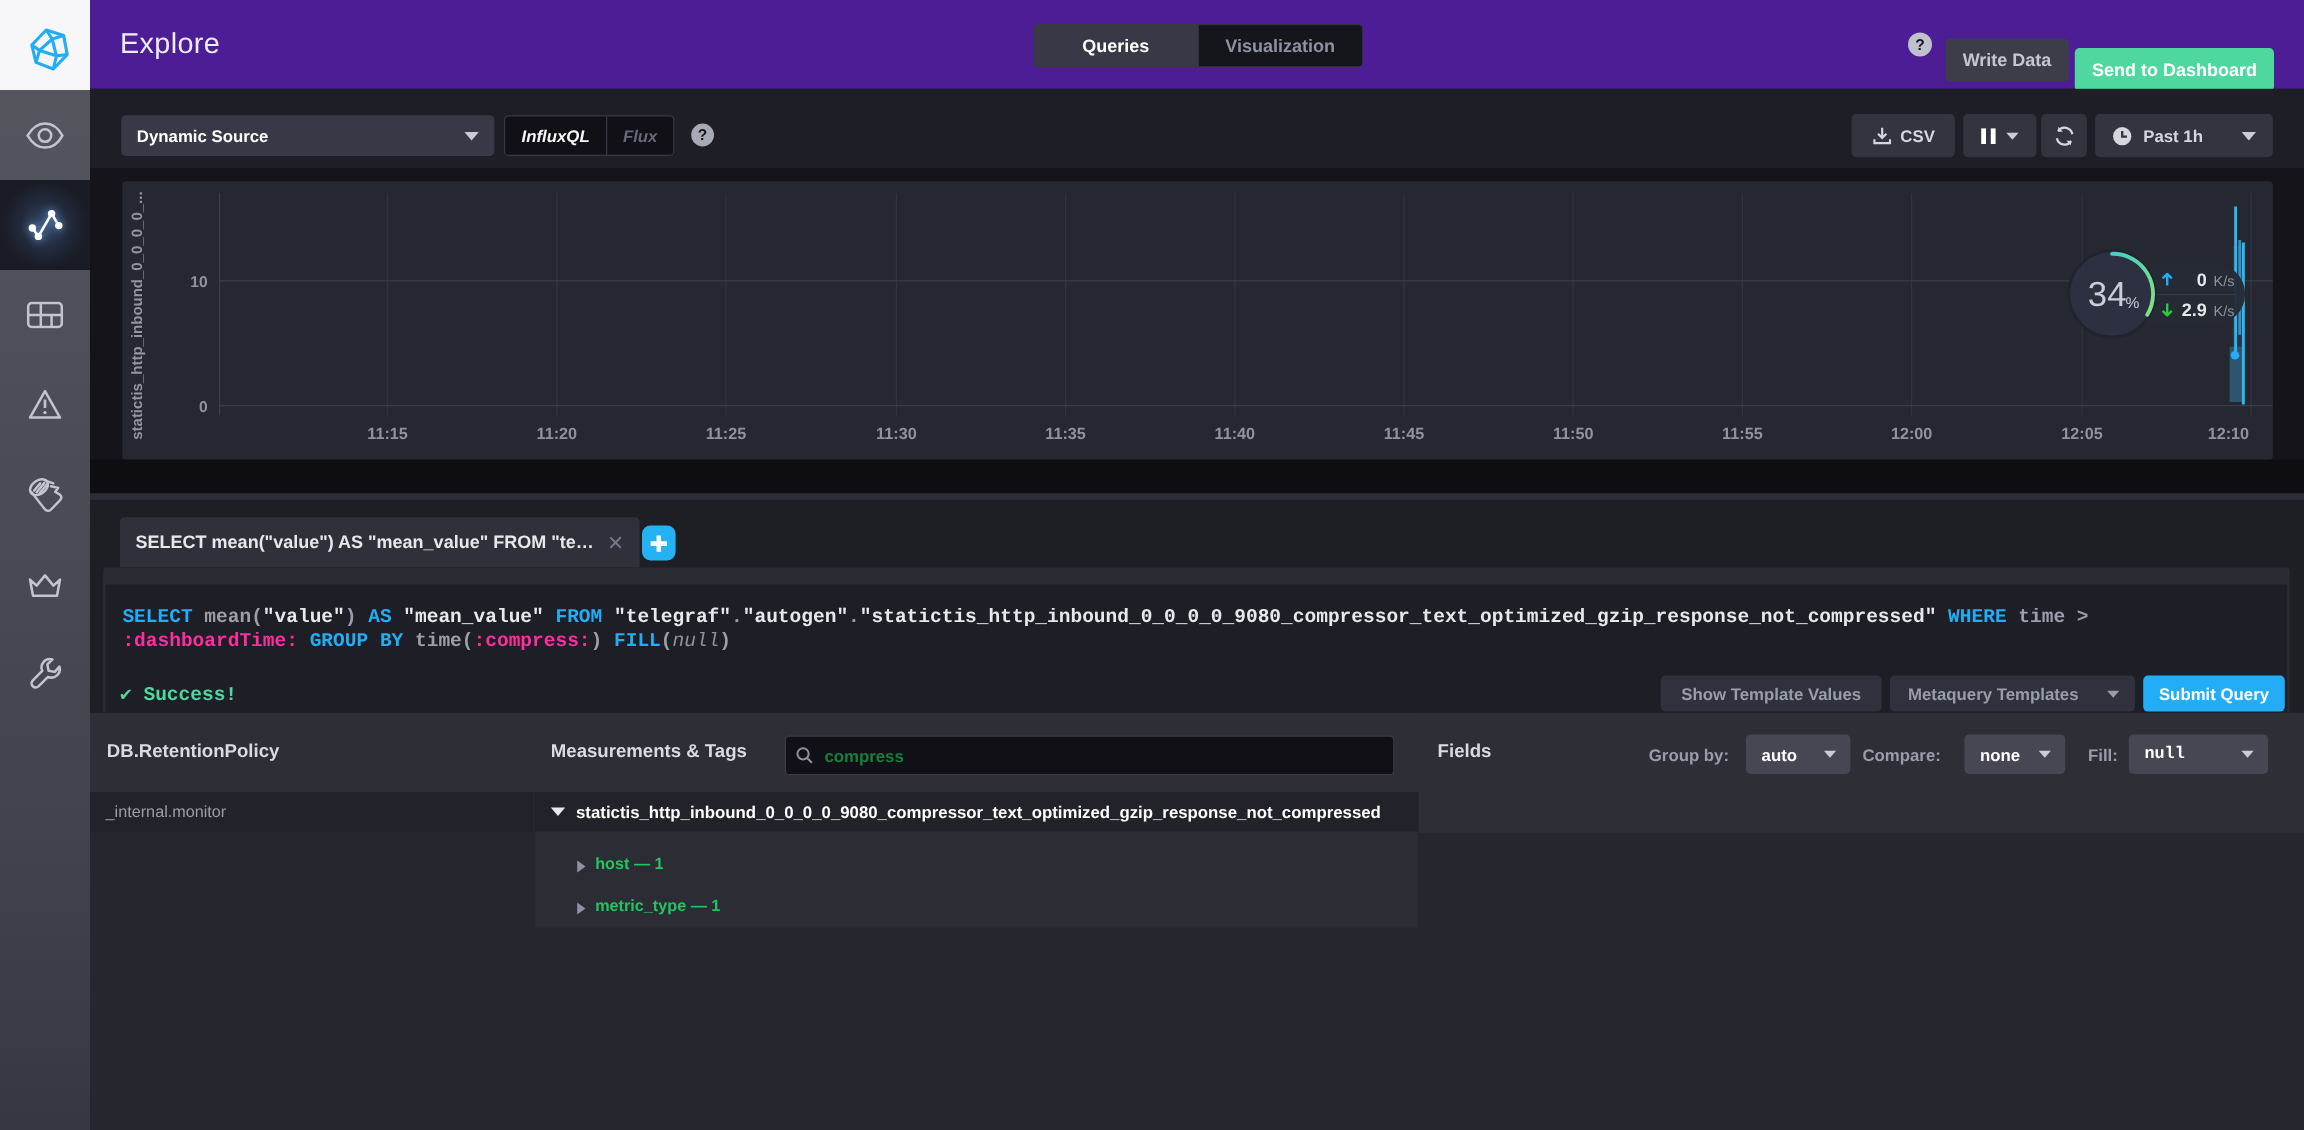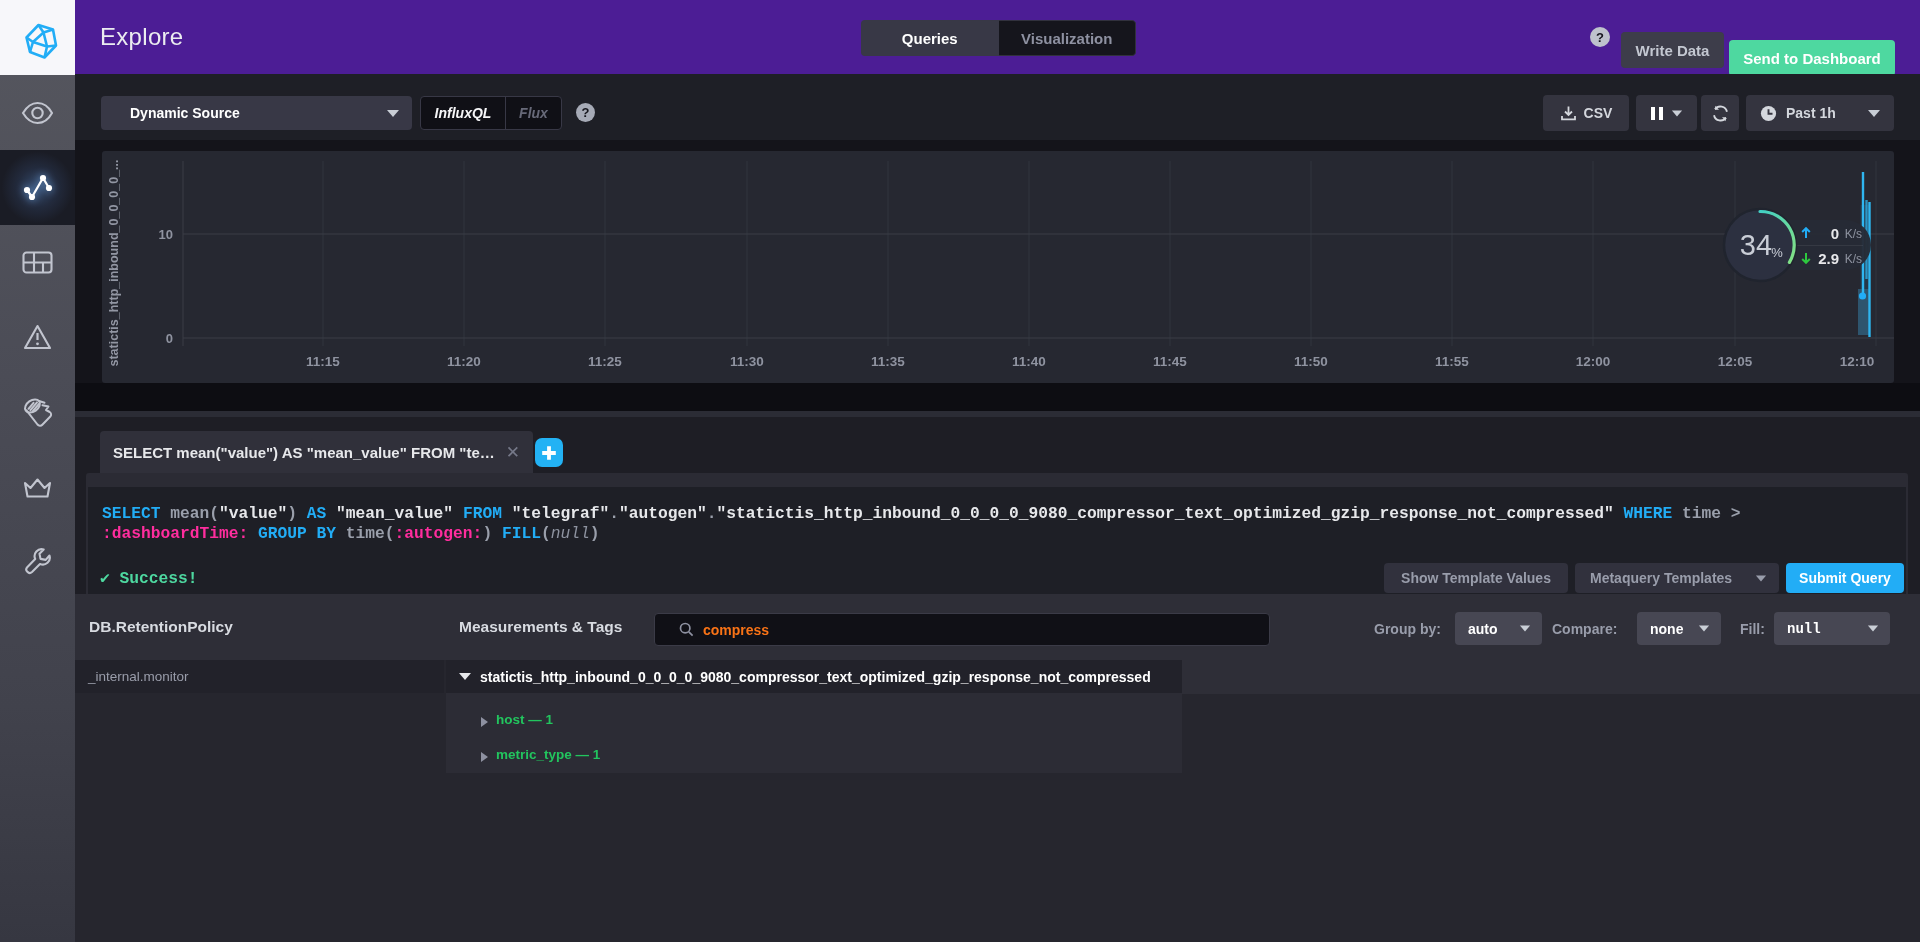--- a/index.html
+++ b/index.html
@@ -21,21 +21,21 @@
 #qv .on { background:#383846; color:#fff; }
 #qv .off { background:#15151c; color:#8e91a1; border:1px solid #31313d; border-left:none; border-radius:0 4px 4px 0; }
 .qcirc { width:20px; height:20px; border-radius:50%; background:#bec2cc; color:#15151c; display:flex; align-items:center; justify-content:center; font-weight:700; font-size:13px; }
 #help1 { left:1515px; top:27px; }
 #writedata { left:1546px; top:32px; width:103px; height:36px; background:#3d3d4a; border-radius:4px; color:#c3c7d1; font-weight:700; font-size:15px; display:flex; align-items:center; justify-content:center; }
 #sendtodash { left:1654px; top:20px; width:166px; height:36px; background:#4ed8a0; border-radius:4px; color:#fff; font-weight:700; font-size:15px; display:flex; align-items:center; justify-content:center;margin-top:20px; }
 
 
 #toolbar { left:75px; top:74px; width:1845px; height:66px; background:#1e1f26; }
 .btn { position:absolute; border-radius:4px; display:flex; align-items:center; font-weight:700; font-size:14px; }
-#dynsrc { left:26px; top:22px; width:311px; height:34px; background:#383846; color:#fff; padding-left:29px; }
+#dynsrc { left:26px; top:22px; width:311px; height:34px; background:#383846; color:#fff; padding-left:13px; }
 #dynsrc .caret { position:absolute; right:13px; }
 #dialect { left:345px; top:22px; width:142px; height:34px; border:1px solid #383846; border-radius:4px; background:#101016; display:flex; }
 #dialect .seg { height:100%; display:flex; align-items:center; justify-content:center; font-style:italic; font-weight:700; font-size:14px; }
 #dialect .iql { width:85px; color:#f6f6f8; border-right:1px solid #383846; }
 #dialect .flx { width:55px; color:#676978; }
 #help2 { left:501px; top:29px; }
 #csvbtn { left:1468px; top:21px; width:86px; height:36px; background:#34343f; color:#d4d7dd; justify-content:center; gap:7px; }
 #pausebtn { left:1561px; top:21px; width:61px; height:36px; background:#34343f; color:#fff; justify-content:center; gap:8px; }
 #refreshbtn { left:1626px; top:21px; width:38px; height:36px; background:#34343f; justify-content:center; }
 #past1h { left:1671px; top:21px; width:148px; height:36px; background:#34343f; color:#d4d7dd; padding-left:14px; gap:9px; }
@@ -75,21 +75,21 @@
 #builder { left:75px; top:594px; width:1845px; height:348px; background:#26262e; }
 #bhead { left:0; top:0; width:1845px; height:66px; background:#2e2e37; }
 .bheadtxt { position:absolute; top:0; height:66px; display:flex; align-items:center; color:#d8dbe1; font-weight:700; font-size:15.5px; }
 #c3band { left:1107px; top:0; width:738px; height:100px; background:#2e2e37; }
 .brow { position:absolute; display:flex; align-items:center; font-size:13.5px; }
 #c1r1 { left:0; top:66px; width:369px; height:33px; background:#22222a; color:#9a9daa; padding-left:13px; font-weight:400; }
 #c1r2 { left:0; top:99px; width:369px; height:33px; background:#2e2e37; color:#e7e8eb; padding-left:13px; font-weight:700; }
 #c2r1 { left:371px; top:66px; width:736px; height:33px; background:#22222a; color:#ffffff; font-weight:700; font-size:14px; padding-left:13px; gap:9px; }
 #c2sub { left:371px; top:99px; width:736px; height:80px; background:#2c2c35; }
 .subrow { position:absolute; left:35px; color:#22c55e; font-weight:700; font-size:13.5px; display:flex; align-items:flex-end; gap:8px; }
-#searchbox { left:579px; top:19px; width:616px; height:33px; background:#101016; border:1px solid #3b3b47; border-radius:4px; display:flex; align-items:center; padding-left:24px; gap:9px; color:#f97316; font-weight:700; font-size:14px; }
+#searchbox { left:579px; top:19px; width:508px; height:33px; background:#101016; border:1px solid #3b3b47; border-radius:4px; display:flex; align-items:center; padding-left:8px; gap:9px; color:#15803d; font-weight:700; font-size:14px; }
 .gblabel { position:absolute; top:18px; height:33px; display:flex; align-items:center; color:#999dab; font-weight:700; font-size:14px; }
 .gbdrop { position:absolute; top:18px; height:33px; background:#474753; border-radius:4px; color:#fff; font-weight:700; font-size:14px; display:flex; align-items:center; padding-left:13px; }
 .gbdrop .caret { position:absolute; right:11px; transform:scale(0.85); }
 #valrow { left:1107px; top:66px; width:738px; height:34px; }
 #valdot { position:absolute; left:16px; top:9px; width:16px; height:16px; background:#1b1b22; border-radius:3px; display:flex; align-items:center; justify-content:center; }
 #valdot .d { width:9px; height:9px; border-radius:50%; background:#22adf6; }
 #valtxt { position:absolute; left:39px; top:0; height:34px; display:flex; align-items:center; color:#e7e8eb; font-weight:700; font-size:13.5px; }
 #funcbtn { left:633px; top:4px; width:91px; height:26px; background:#22adf6; color:#fff; font-size:13px; justify-content:center; border-radius:4px; }
 .tri-r { width:0; height:0; border-top:5px solid transparent; border-bottom:5px solid transparent; border-left:7px solid #8e91a1; }
 .tri-d { width:0; height:0; border-left:6px solid transparent; border-right:6px solid transparent; border-top:7px solid #e7e8eb; }
@@ -235,21 +235,21 @@
   <div class="abs" id="bottomhalf">
     <div class="abs" id="qtab">SELECT mean("value") AS "mean_value" FROM "te…<span class="x">✕</span></div>
     <div class="abs" id="plusbtn">
         <svg width="16" height="16" viewBox="0 0 16 16">
           <path d="M8 1.2 v13.6 M1.2 8 h13.6" stroke="#fff" stroke-width="3.8"></path>
         </svg>
       </div>
     <div class="abs" id="qmaker">
       <div class="abs" id="cmarea">
         <div class="cmline" style="top:17px;"><span class="kw">SELECT</span><span class="pl"> mean(</span><span class="st">"value"</span><span class="pl">) </span><span class="kw">AS</span><span class="pl"> </span><span class="st">"mean_value"</span><span class="pl"> </span><span class="kw">FROM</span><span class="pl"> </span><span class="st">"telegraf"</span><span class="pl">.</span><span class="st">"autogen"</span><span class="pl">.</span><span class="st">"statictis_http_inbound_0_0_0_0_9080_compressor_text_optimized_gzip_response_not_compressed"</span><span class="pl"> </span><span class="kw">WHERE</span><span class="pl"> time &gt;</span></div>
-        <div class="cmline" style="top:37px;"><span class="tv">:dashboardTime:</span><span class="pl"> </span><span class="kw">GROUP</span><span class="pl"> </span><span class="kw">BY</span><span class="pl"> time(</span><span class="tv">:autogen:</span><span class="pl">) </span><span class="kw">FILL</span><span class="pl">(</span><span class="nl">null</span><span class="pl">)</span></div>
+        <div class="cmline" style="top:37px;"><span class="tv">:dashboardTime:</span><span class="pl"> </span><span class="kw">GROUP</span><span class="pl"> </span><span class="kw">BY</span><span class="pl"> time(</span><span class="tv">:compress:</span><span class="pl">) </span><span class="kw">FILL</span><span class="pl">(</span><span class="nl">null</span><span class="pl">)</span></div>
       </div>
       <div class="abs" id="statusrow">
         <div id="success">✔ Success!</div>
         <div class="btn" id="stvbtn">Show Template Values</div>
         <div class="btn" id="mqbtn">Metaquery Templates<span class="caret"></span></div>
         <div class="btn" id="submitbtn">Submit Query</div>
       </div>
     </div>
   </div>
 

